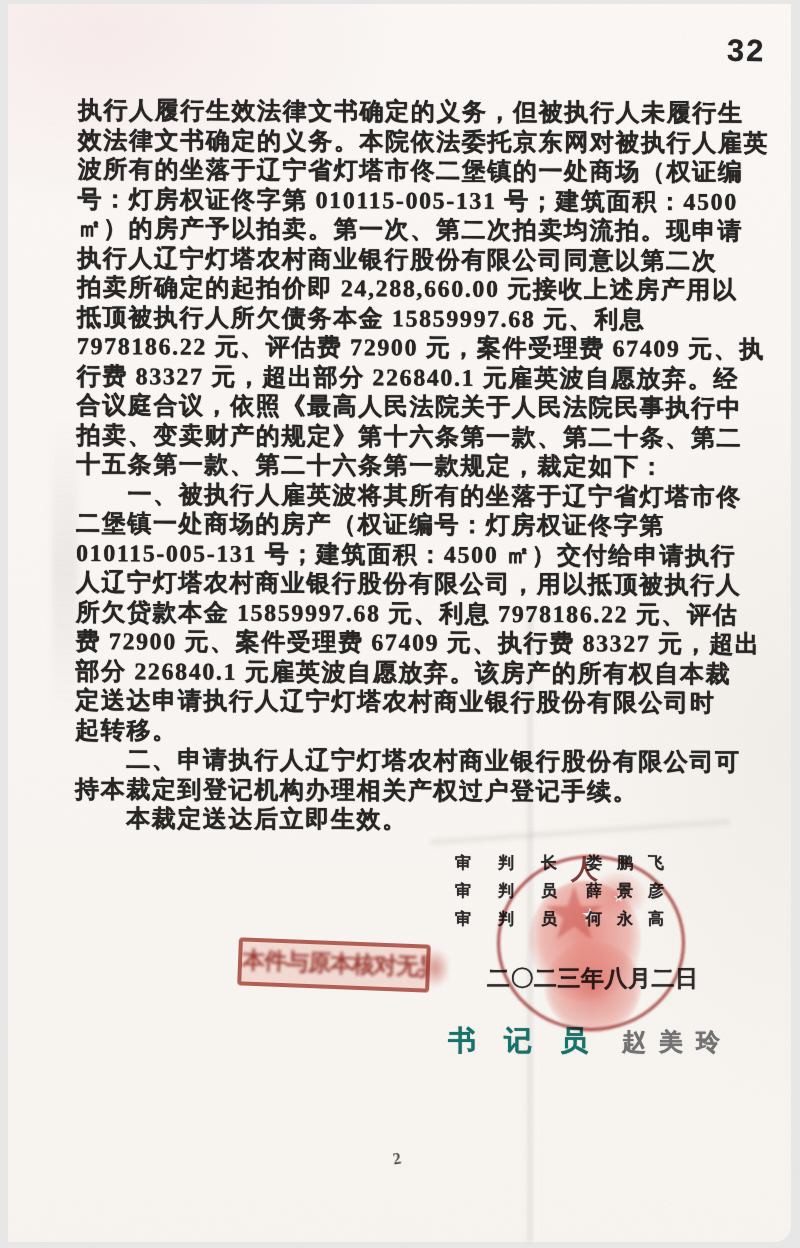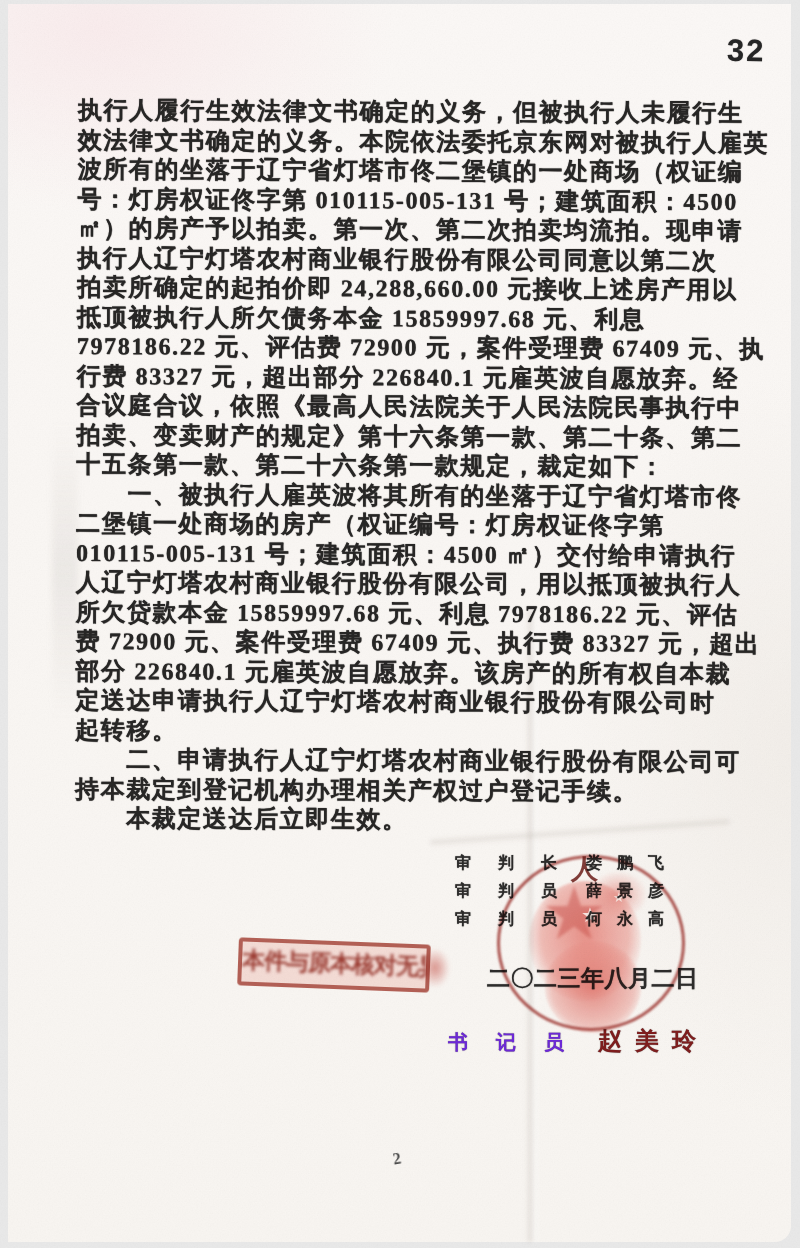--- a/index.html
+++ b/index.html
@@ -61,26 +61,26 @@
     text-shadow:0 0 1px rgba(30,30,30,0.7);
   }
   .dateline{
     position:absolute;left:487px;top:963px;
     font-size:23px;font-weight:600;color:#2d2c2b;
     letter-spacing:0.5px;white-space:nowrap;
     text-shadow:0 0 1px rgba(30,30,30,0.7);
   }
   .clerkline{position:absolute;left:448px;top:1026px;white-space:nowrap;height:30px;line-height:30px;}
   .clerk-role{
-    font-size:20px;font-weight:600;color:#6d28d9;letter-spacing:28px;
+    font-size:28px;font-weight:600;color:#0f766e;letter-spacing:28px;
     text-shadow:0 0 1px rgba(30,30,30,0.7);
     text-align:center;
   }
   .clerk-name{
-    font-size:24px;font-weight:600;color:#7f1d1d;letter-spacing:13px;margin-left:6px;
+    font-size:24px;font-weight:600;color:#737373;letter-spacing:13px;margin-left:6px;
     text-shadow:0 0 1px rgba(30,30,30,0.7);
     margin-top:9px;
   }
   .pagenum-bottom{
     position:absolute;left:393px;top:1150px;
     font-size:16px;color:#4a4a4a;font-weight:700;
     transform:rotate(-10deg);
     filter:blur(0.3px);
   }
   

